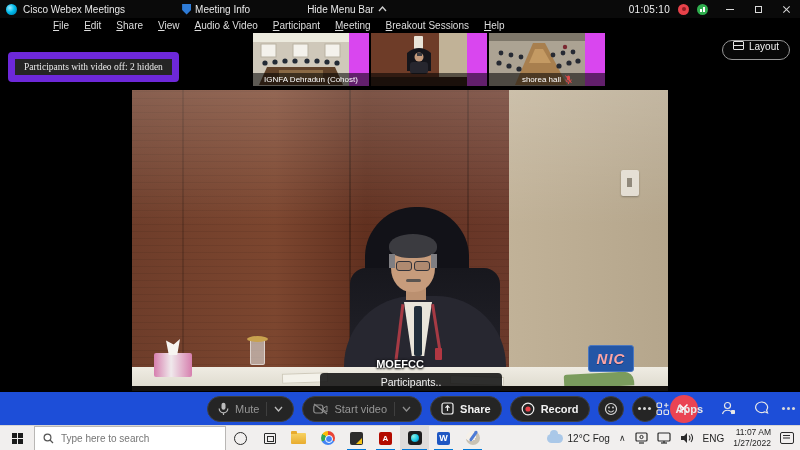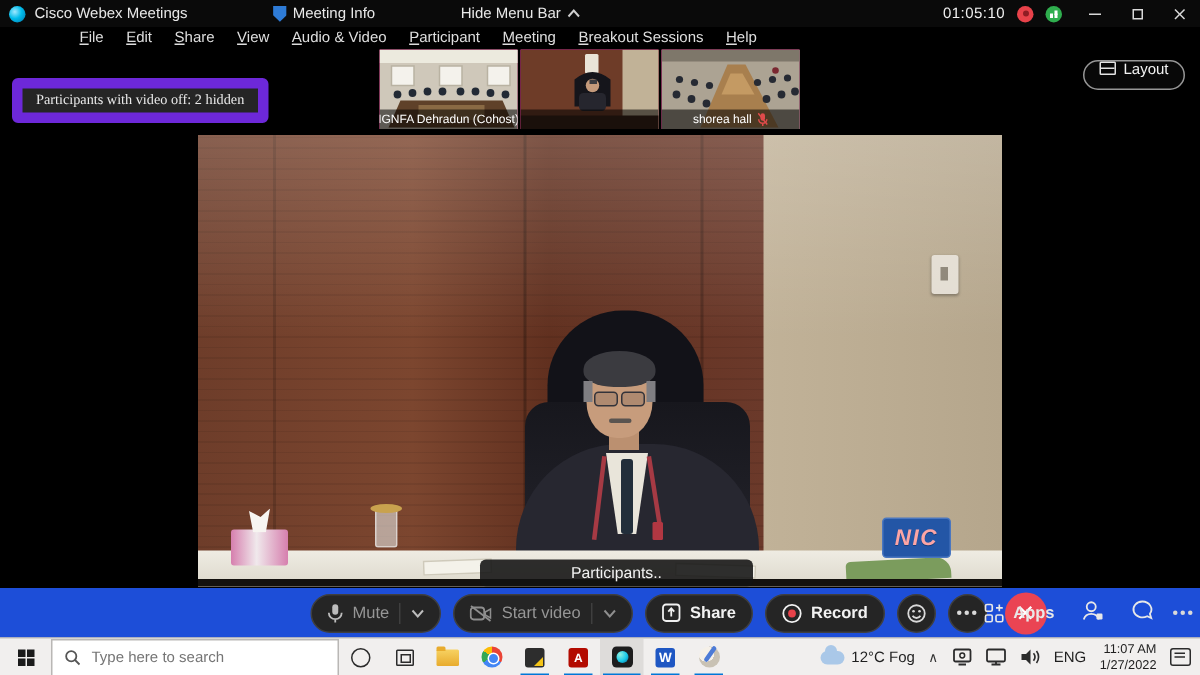--- a/index.html
+++ b/index.html
@@ -42,21 +42,21 @@
   .hidden-pill { position:absolute; left:8px; top:20px; background:rgba(40,40,40,.92);
     border:7px solid #6d28d9; border-radius:4px; padding:3px 9px; font-size:9.5px; color:#eaeaea;font-family:Liberation Serif, serif; }
 
   .layout-btn { position:absolute; right:10px; top:8px; border:1px solid #979797; border-radius:12px;
     height:20px; display:flex; align-items:flex-start; gap:5px; padding:0 10px; color:#f2f2f2; font-size:10px;
     background:rgba(20,20,20,.4); }
   .layout-ico { width:11px; height:9px; border:1px solid #e3e3e3; border-radius:1px; position:relative; }
   .layout-ico::after { content:""; position:absolute; left:0; top:2.5px; width:9px; height:1px; background:#e3e3e3; }
 
   .thumbs { position:absolute; left:253px; top:1px; display:flex; gap:2px; }
-  .thumb { position:relative; width:92px; height:53px; background:#ec4899; overflow:hidden; }
+  .thumb { position:relative; width:116px; height:53px; background:#d946ef; overflow:hidden; }
   .thumb svg { display:block; }
   .thumb-label { position:absolute; left:0; bottom:0; width:100%; height:13px; background:rgba(0,0,0,.55);
     color:#fff; font-size:8px; display:flex; align-items:center; justify-content:center; gap:4px; white-space:nowrap; }
   .thumb-label .mutemic { color:#e04b4b; font-size:8px; }
 
   
   .video { position:absolute; left:132px; top:58px; width:536px; height:301px; overflow:hidden;
     background:linear-gradient(90deg,#bfb096 0%,#c7b89e 55%,#b5a68c 100%); }
   .haze { position:absolute; inset:0; background:linear-gradient(180deg,rgba(255,255,255,.18),rgba(255,255,255,0) 45%); }
   .wood { position:absolute; left:0; top:0; width:377px; height:282px;
@@ -330,20 +330,21 @@
 
       <div class="desk"></div>
       <div class="paper" style="left:150px; bottom:8px; width:46px; height:10px; transform:rotate(-2deg);"></div>
       <div class="paper" style="left:318px; bottom:6px; width:54px; height:9px; transform:rotate(2deg);"></div>
       <div class="green-folder"></div>
       <div class="tissue"></div>
       <div class="glass"></div>
       <div class="desk-edge"></div>
 
       <div class="nic-logo">NIC</div>
+      <div class="speaker-label">MOEFCC</div>
       <div class="caption-box">Participants..</div>
     </div>
   </div>
 
   <div class="controlbar">
     <div class="ctr-group">
 
       <div class="pill dim">
         <svg width="11" height="14" viewBox="0 0 11 14">
           <rect x="3.5" y="0.8" width="4" height="7" rx="2" fill="#bdbdbd"></rect>

